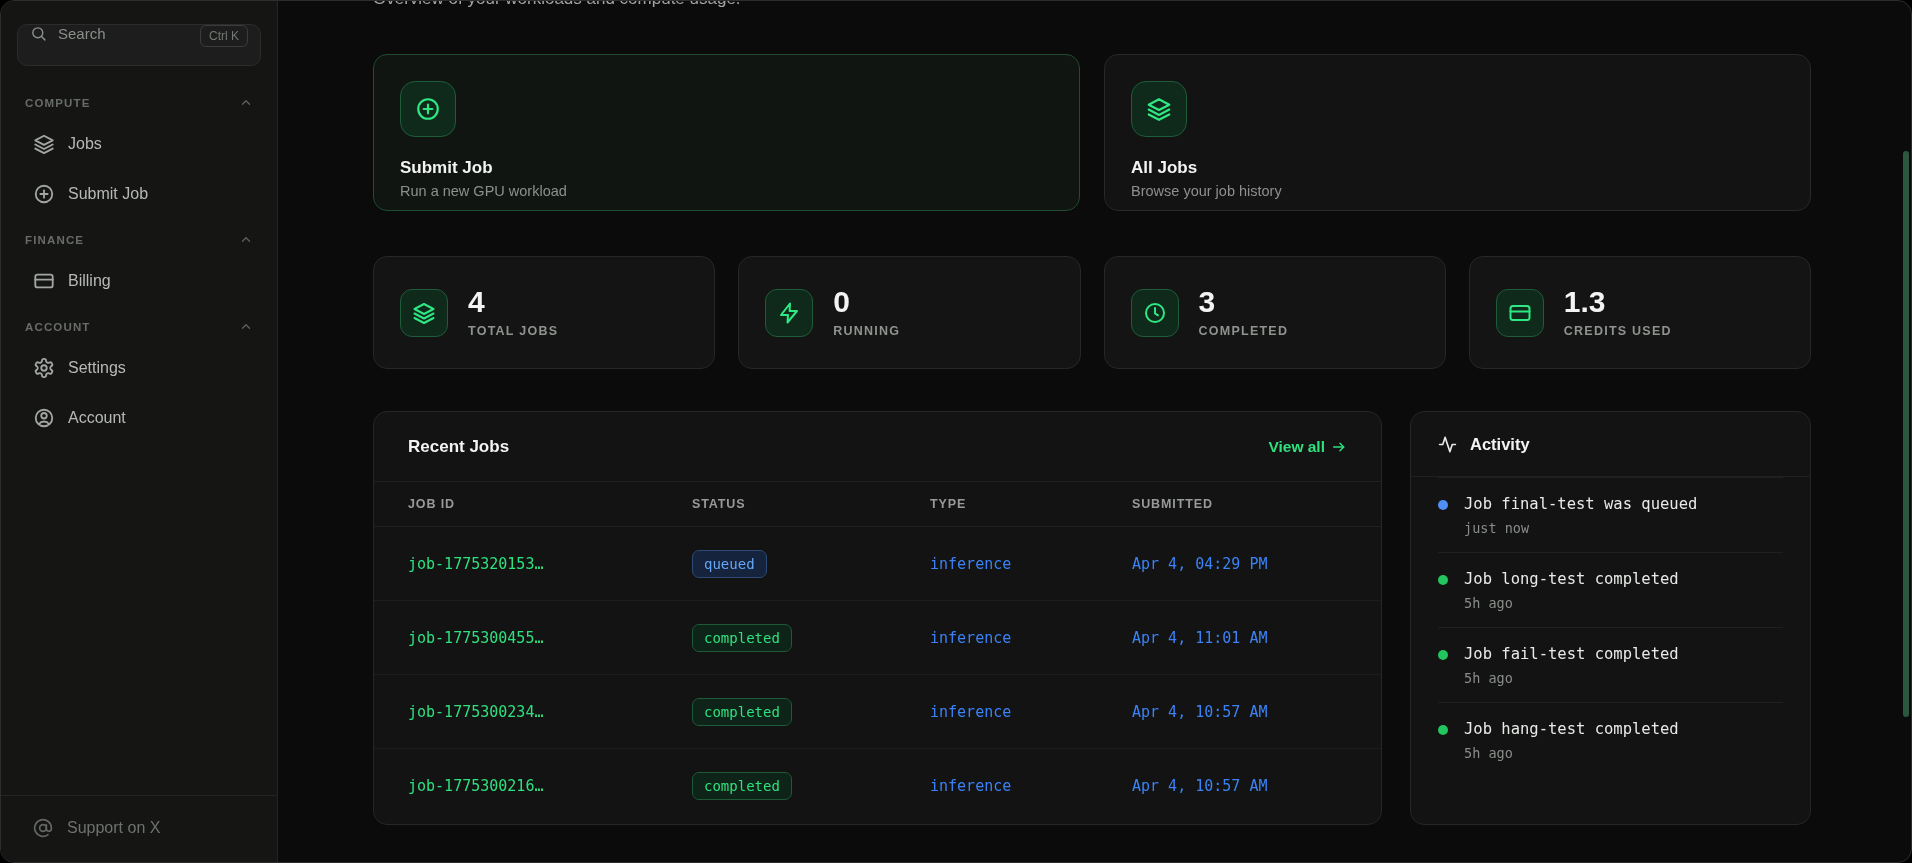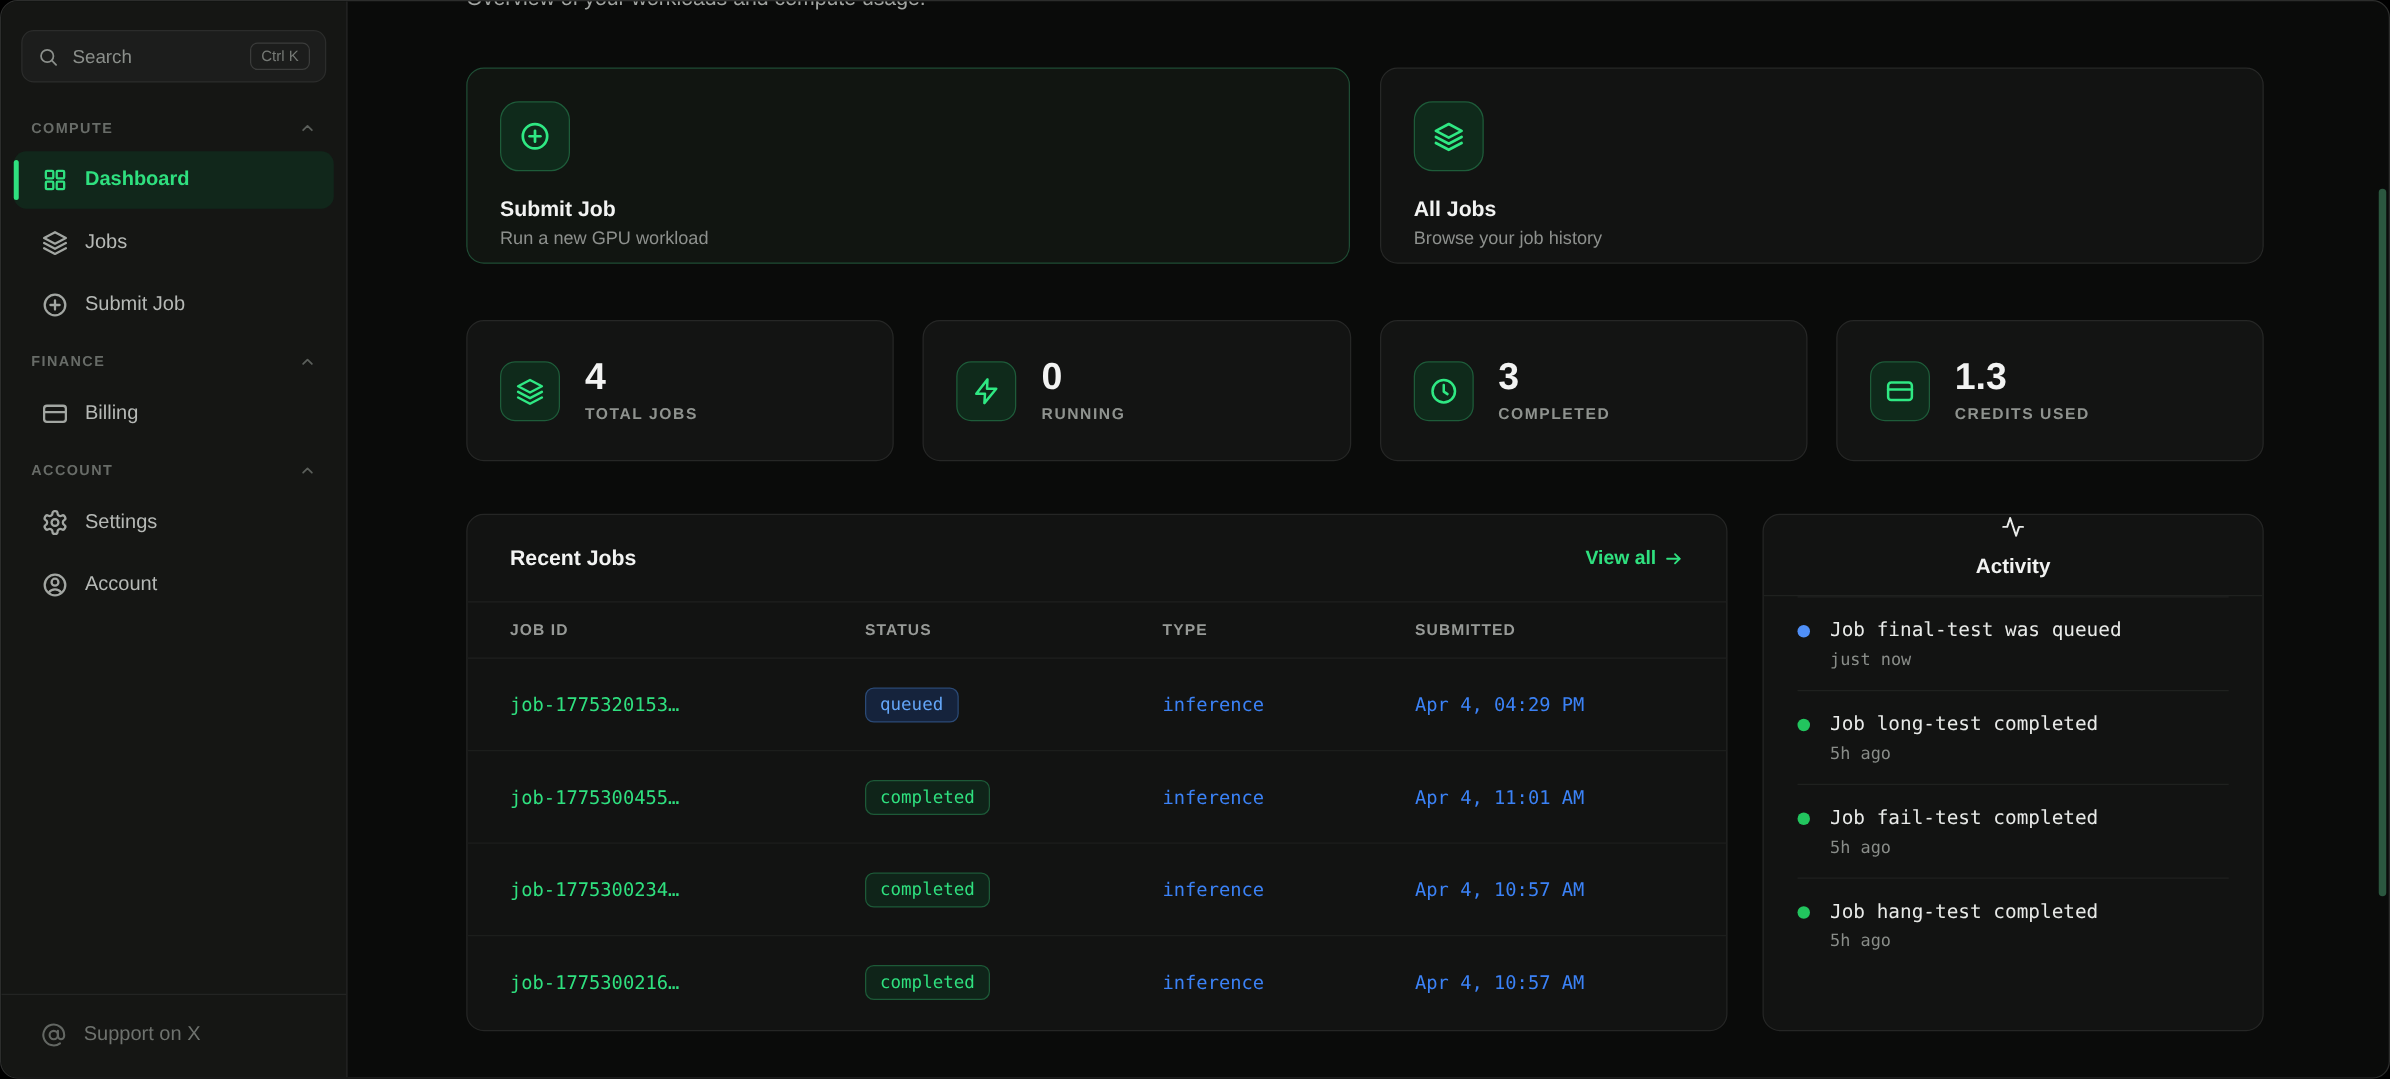--- a/index.html
+++ b/index.html
@@ -22,21 +22,21 @@
     position:relative; display:flex; flex-direction:column;
   }
   .logo-row{
     height:71px; display:flex; align-items:center; gap:13px;
     padding:0 22px; border-bottom:1px solid #232423;
   }
   .logo-title{ font-size:19px; font-weight:700; letter-spacing:.2px; }
   .search-box{
     margin:23px 16px 0; height:42px; background:#1c1d1c;
     border:1px solid #2b2c2b; border-radius:10px;
-    display:flex; align-items:center; gap:11px; padding:12px 12px; cursor:text;
+    display:flex; align-items:flex-start; gap:11px; padding:0 12px; cursor:text;
   }
   .search-box .ph{ color:#8b8f8b; font-size:15px; flex:1; }
   .kbd{
     border:1px solid #3b3c3b; border-radius:6px; color:#757975;
     font-size:12px; padding:3px 8px; white-space:nowrap;
   }
   .nav{ margin-top:30px; flex:1; }
   .nav-section{ margin-bottom:16px; }
   .nav-section-head{
     display:flex; align-items:center; justify-content:space-between;
@@ -135,21 +135,21 @@
   .badge{
     display:inline-block; font-family:"DejaVu Sans Mono", monospace;
     font-size:14px; padding:5px 11px; border-radius:7px; width:max-content;
   }
   .badge[data-status="queued"]{ color:#64a6f8; background:#15233c; border:1px solid #2b4a76; }
   .badge[data-status="completed"]{ color:#2fe07f; background:#0f2419; border:1px solid #1d5a38; }
 
   .activity{ width:401px; min-width:401px; height:414px; }
   .act-header{
     height:65px; display:flex; align-items:center; gap:13px;
-    padding:0 27px; border-bottom:1px solid #1f211f;flex-direction:column;
+    padding:0 27px; border-bottom:1px solid #1f211f;
   }
   .act-title{ font-size:16.5px; font-weight:700; }
   .act-item{ margin:0 27px; padding:17px 0 16px; border-top:1px solid #1f211f; }
   .act-item:first-child{ border-top:none; }
   .act-line{ display:flex; align-items:flex-start; gap:16px; }
   .dot{ width:10px; height:10px; border-radius:50%; margin-top:5px; flex:none; }
   .dot[data-dot="blue"]{ background:#4f8ff7; }
   .dot[data-dot="green"]{ background:#22c55e; }
   .act-text{
     font-family:"DejaVu Sans Mono", monospace; font-size:15.5px; color:#e8eae8;
@@ -184,30 +184,20 @@
     </div>
 
     <nav class="nav">
 
       <div class="nav-section">
         <div class="nav-section-head">
           <span class="nav-section-label">Compute</span>
           <svg class="icn" width="14" height="14" viewBox="0 0 24 24" fill="none" stroke="#5b5f5b" stroke-width="2.4" stroke-linecap="round" stroke-linejoin="round">
               <polyline points="6 14 12 8 18 14"></polyline>
             </svg>
-        </div>
-        <div class="nav-item active">
-          <span class="nav-ind"></span>
-          <svg class="icn" width="22" height="22" viewBox="0 0 24 24" fill="none" stroke="currentColor" stroke-width="2" stroke-linecap="round" stroke-linejoin="round">
-            <rect x="4" y="4" width="6.5" height="6.5" rx="1"></rect>
-              <rect x="13.5" y="4" width="6.5" height="6.5" rx="1"></rect>
-              <rect x="4" y="13.5" width="6.5" height="6.5" rx="1"></rect>
-              <rect x="13.5" y="13.5" width="6.5" height="6.5" rx="1"></rect>
-          </svg>
-          <span class="nav-label">Dashboard</span>
         </div>
         <div class="nav-item">
           <svg class="icn" width="22" height="22" viewBox="0 0 24 24" fill="none" stroke="currentColor" stroke-width="2" stroke-linecap="round" stroke-linejoin="round">
             <path d="M12 3 21.5 8 12 13 2.5 8z"></path>
               <path d="M2.5 12.5 12 17.5l9.5-5"></path>
               <path d="M2.5 17 12 22l9.5-5"></path>
           </svg>
           <span class="nav-label">Jobs</span>
         </div>
         <div class="nav-item">

